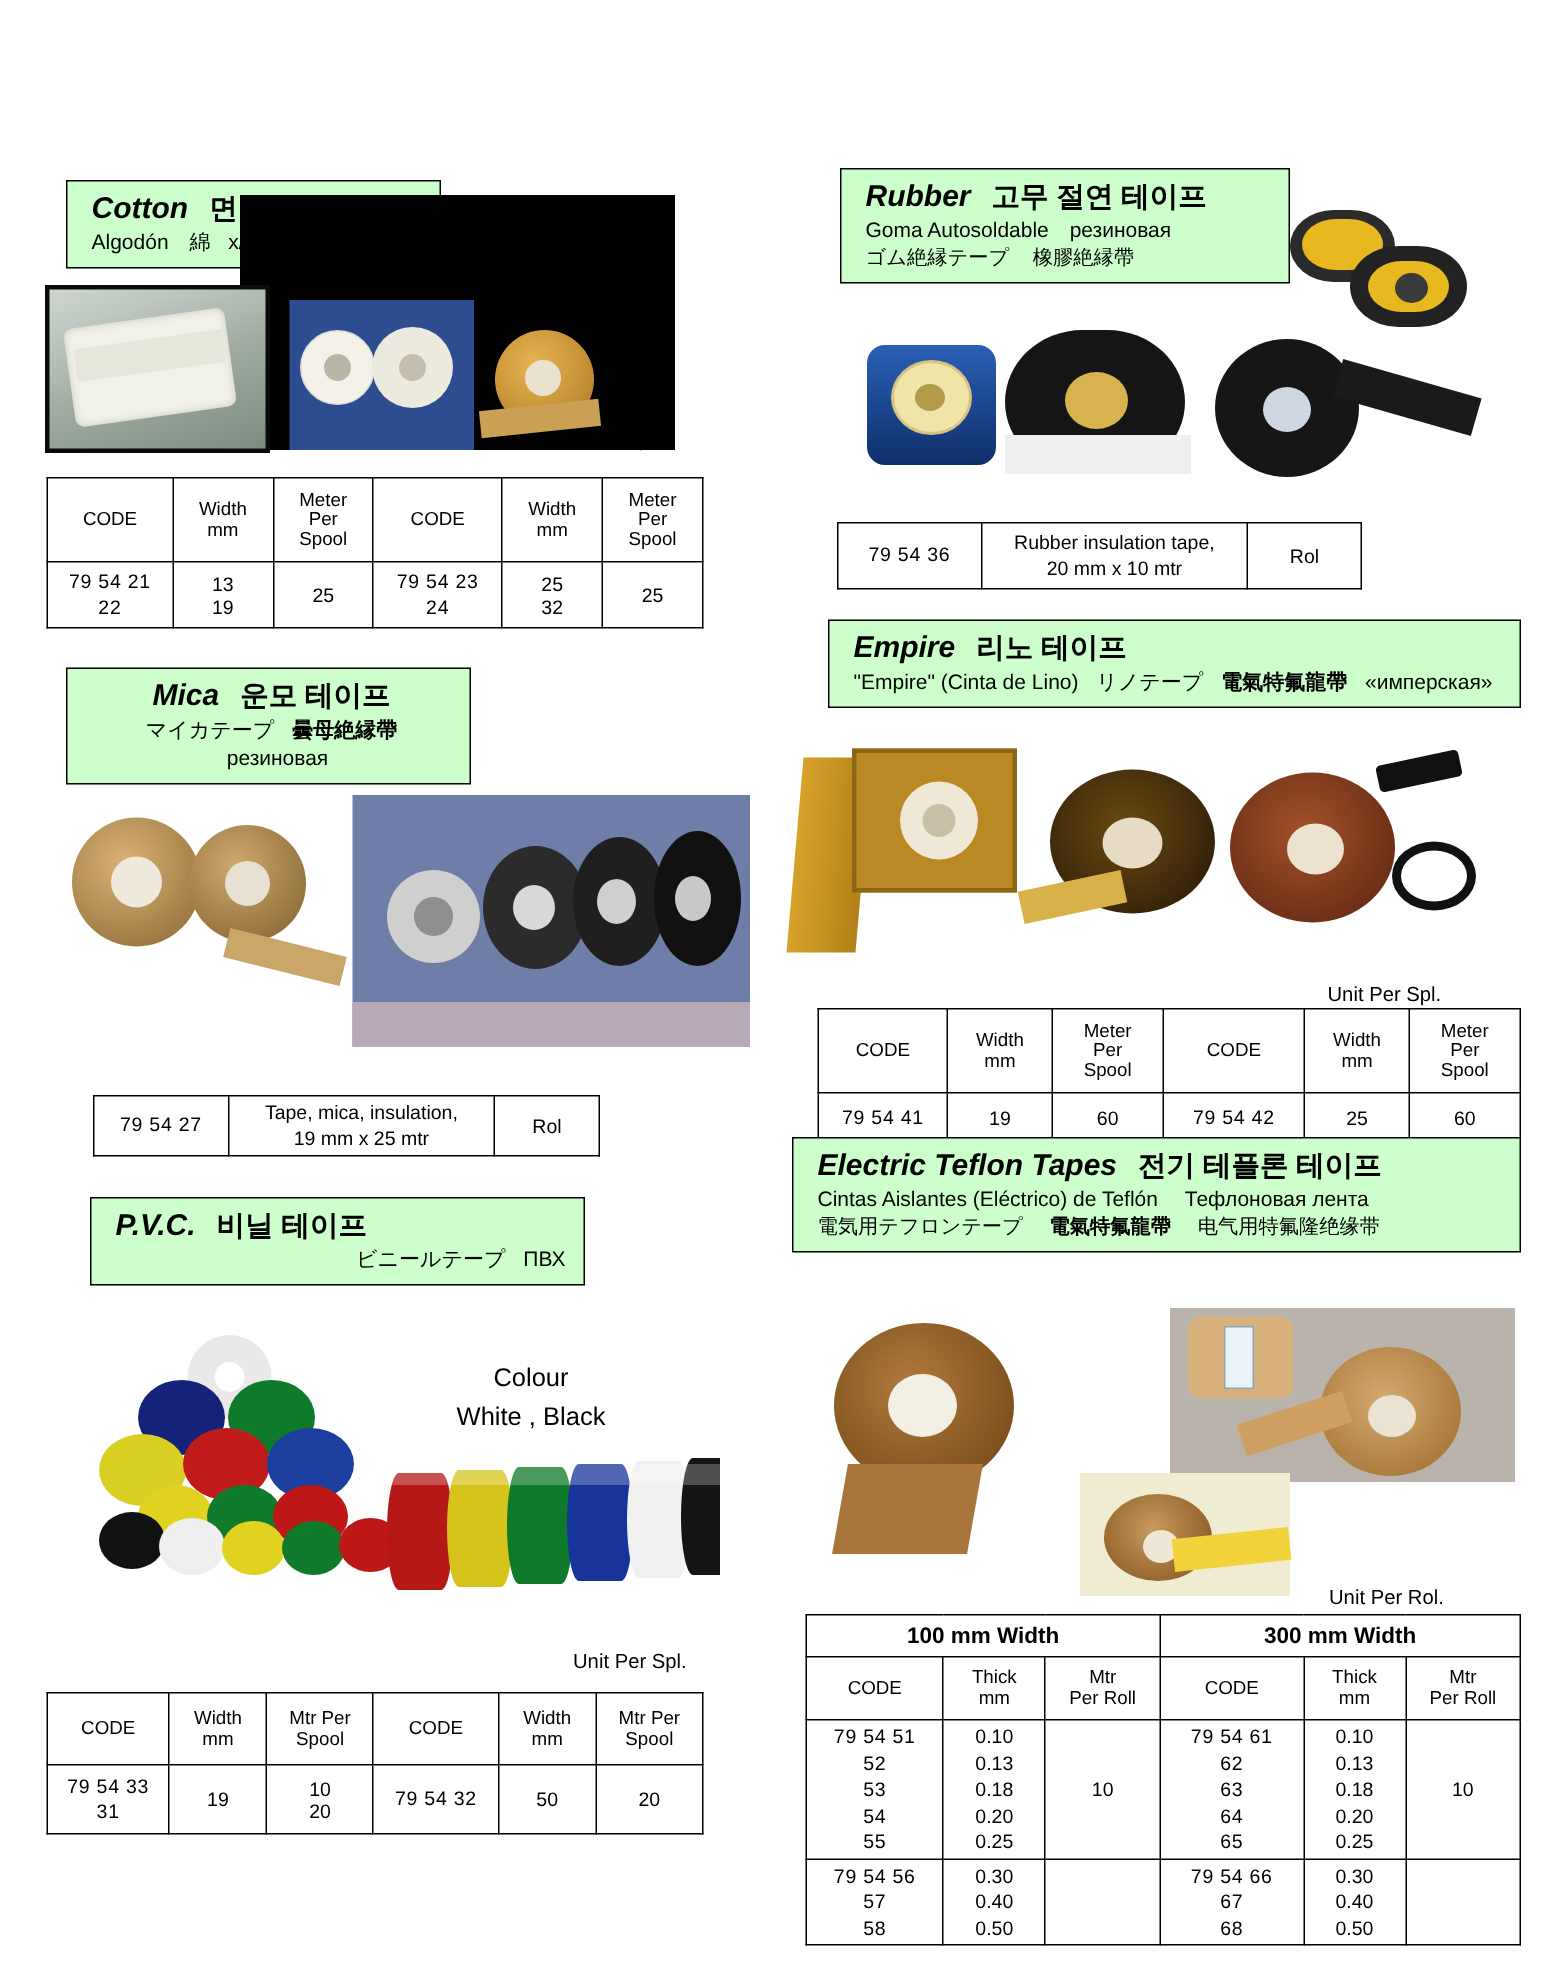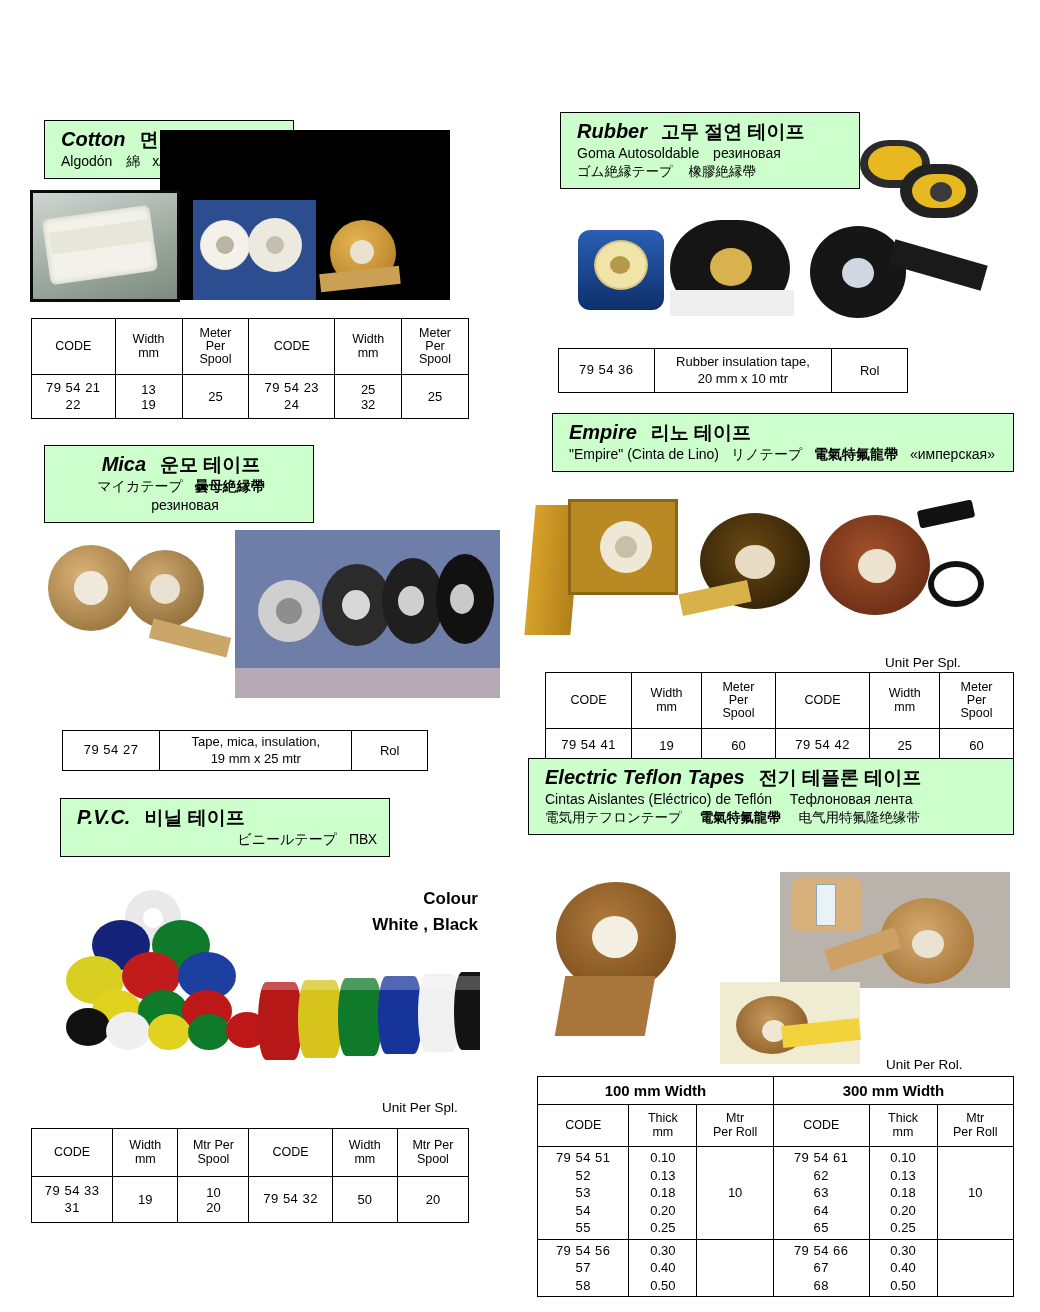--- a/index.html
+++ b/index.html
@@ -49,21 +49,21 @@
   table.grid { position:absolute; border-collapse:collapse; background:#fff; }
   table.grid td, table.grid th {
     border:1px solid #000; text-align:center; vertical-align:middle;
     font-size:13px; padding:2px 4px; font-weight:normal;
   }
   table.grid th { font-size:12.5px; line-height:1.05; }
   .codecell { font-weight:bold; font-size:14px; letter-spacing:0.5px; line-height:1.25; }
   .unitlab { position:absolute; font-size:13.5px; font-weight:normal; }
 
   
-  .colour-block { position:absolute; text-align:right; font-weight:bold; }
+  .colour-block { position:absolute; text-align:center; font-weight:normal;margin-top:20px; }
   .colour-block .c1 { font-size:17px; line-height:1.5; }
   .colour-block .c2 { font-size:17px; line-height:1.5; }
 </style>
 </head>
 <body>
 
 <div class="page">
 
 
   <div class="ghead" style="left:44px; top:120px; width:250px;">
@@ -143,21 +143,21 @@
     <div style="position:absolute;left:246px;top:78px;width:26px;height:26px;border-radius:50%;background:#8e8e8e;"></div>
     <div style="position:absolute;left:292px;top:44px;width:70px;height:82px;border-radius:50%;background:#2b2b2b;"></div>
     <div style="position:absolute;left:312px;top:70px;width:28px;height:30px;border-radius:50%;background:#d8d8d8;"></div>
     <div style="position:absolute;left:352px;top:38px;width:62px;height:86px;border-radius:50%;background:#1f1f1f;"></div>
     <div style="position:absolute;left:368px;top:66px;width:26px;height:30px;border-radius:50%;background:#cfcfcf;"></div>
     <div style="position:absolute;left:406px;top:34px;width:58px;height:90px;border-radius:50%;background:#111;"></div>
     <div style="position:absolute;left:420px;top:64px;width:24px;height:30px;border-radius:50%;background:#c9c9c9;"></div>
     <div style="position:absolute;left:205px;top:148px;width:270px;height:30px;background:#b8a9b7;"></div>
   </div>
 
-  <table class="grid" style="left:62px; top:730px; width:366px;">
+  <table class="grid" style="left:62px; top:730px; width:338px;">
     <tbody>
         <tr>
       <td class="codecell" style="width:90px;height:40px;">79 54 27</td>
       <td style="width:178px;white-space:pre;line-height:1.3;">Tape, mica, insulation,
 19 mm x 25 mtr</td>
       <td style="width:70px;">Rol</td>
     </tr>
   </tbody>
     </table>
 

